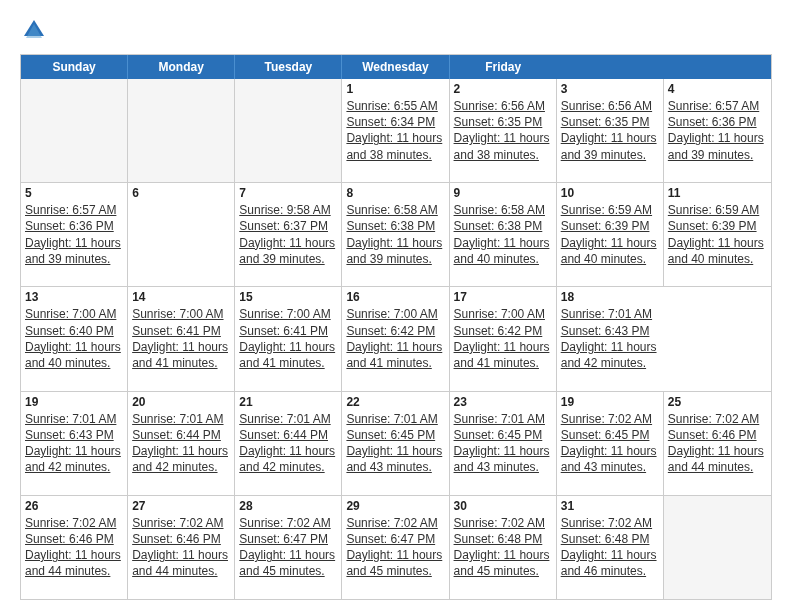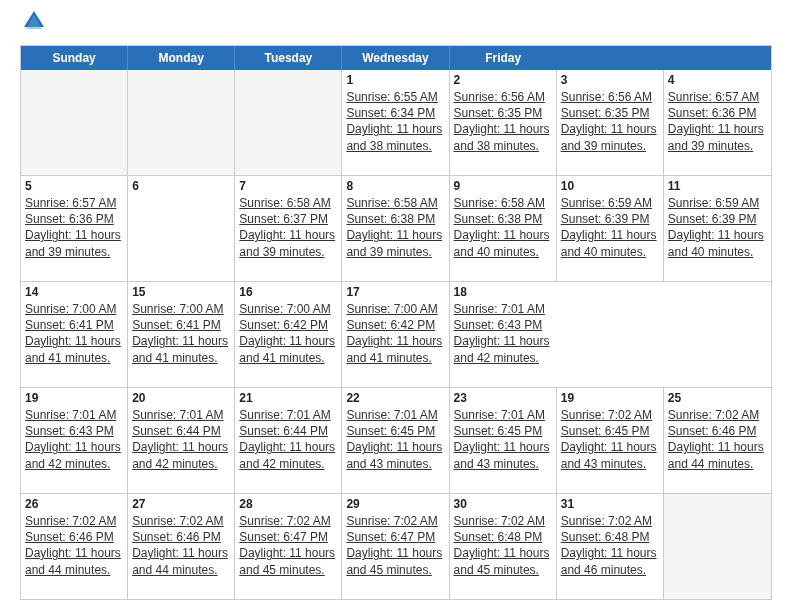--- a/index.html
+++ b/index.html
@@ -6,21 +6,21 @@
     body {
       font-family: Arial, sans-serif;
       background: #fff;
       width: 792px;
       height: 612px;
       overflow: hidden;
     }
     .page {
       width: 792px;
       height: 612px;
-      padding: 7px 20px 12px 20px;
+      padding: 16px 20px 12px 20px;
       display: flex;
       flex-direction: column;
       justify-content: flex-end;
     }
     .header {
       display: flex;
       justify-content: space-between;
       align-items: flex-start;
       margin-bottom: 10px;
     }
@@ -186,21 +186,21 @@
             <div class="cell-text">Sunrise: 6:57 AM
 Sunset: 6:36 PM
 Daylight: 11 hours
 and 39 minutes.</div>
           </div>
           <div class="cal-cell">
             <div class="day-num">6</div>
           </div>
           <div class="cal-cell">
             <div class="day-num">7</div>
-            <div class="cell-text">Sunrise: 6:58 AM
+            <div class="cell-text">Sunrise: 9:58 AM
 Sunset: 6:37 PM
 Daylight: 11 hours
 and 39 minutes.</div>
           </div>
           <div class="cal-cell">
             <div class="day-num">8</div>
             <div class="cell-text">Sunrise: 6:58 AM
 Sunset: 6:38 PM
 Daylight: 11 hours
 and 39 minutes.</div>
@@ -221,20 +221,27 @@
           </div>
           <div class="cal-cell">
             <div class="day-num">11</div>
             <div class="cell-text">Sunrise: 6:59 AM
 Sunset: 6:39 PM
 Daylight: 11 hours
 and 40 minutes.</div>
           </div>
         </div>
         <div class="cal-week">
+          <div class="cal-cell">
+            <div class="day-num">13</div>
+            <div class="cell-text">Sunrise: 7:00 AM
+Sunset: 6:40 PM
+Daylight: 11 hours
+and 40 minutes.</div>
+          </div>
           <div class="cal-cell">
             <div class="day-num">14</div>
             <div class="cell-text">Sunrise: 7:00 AM
 Sunset: 6:41 PM
 Daylight: 11 hours
 and 41 minutes.</div>
           </div>
           <div class="cal-cell">
             <div class="day-num">15</div>
             <div class="cell-text">Sunrise: 7:00 AM

